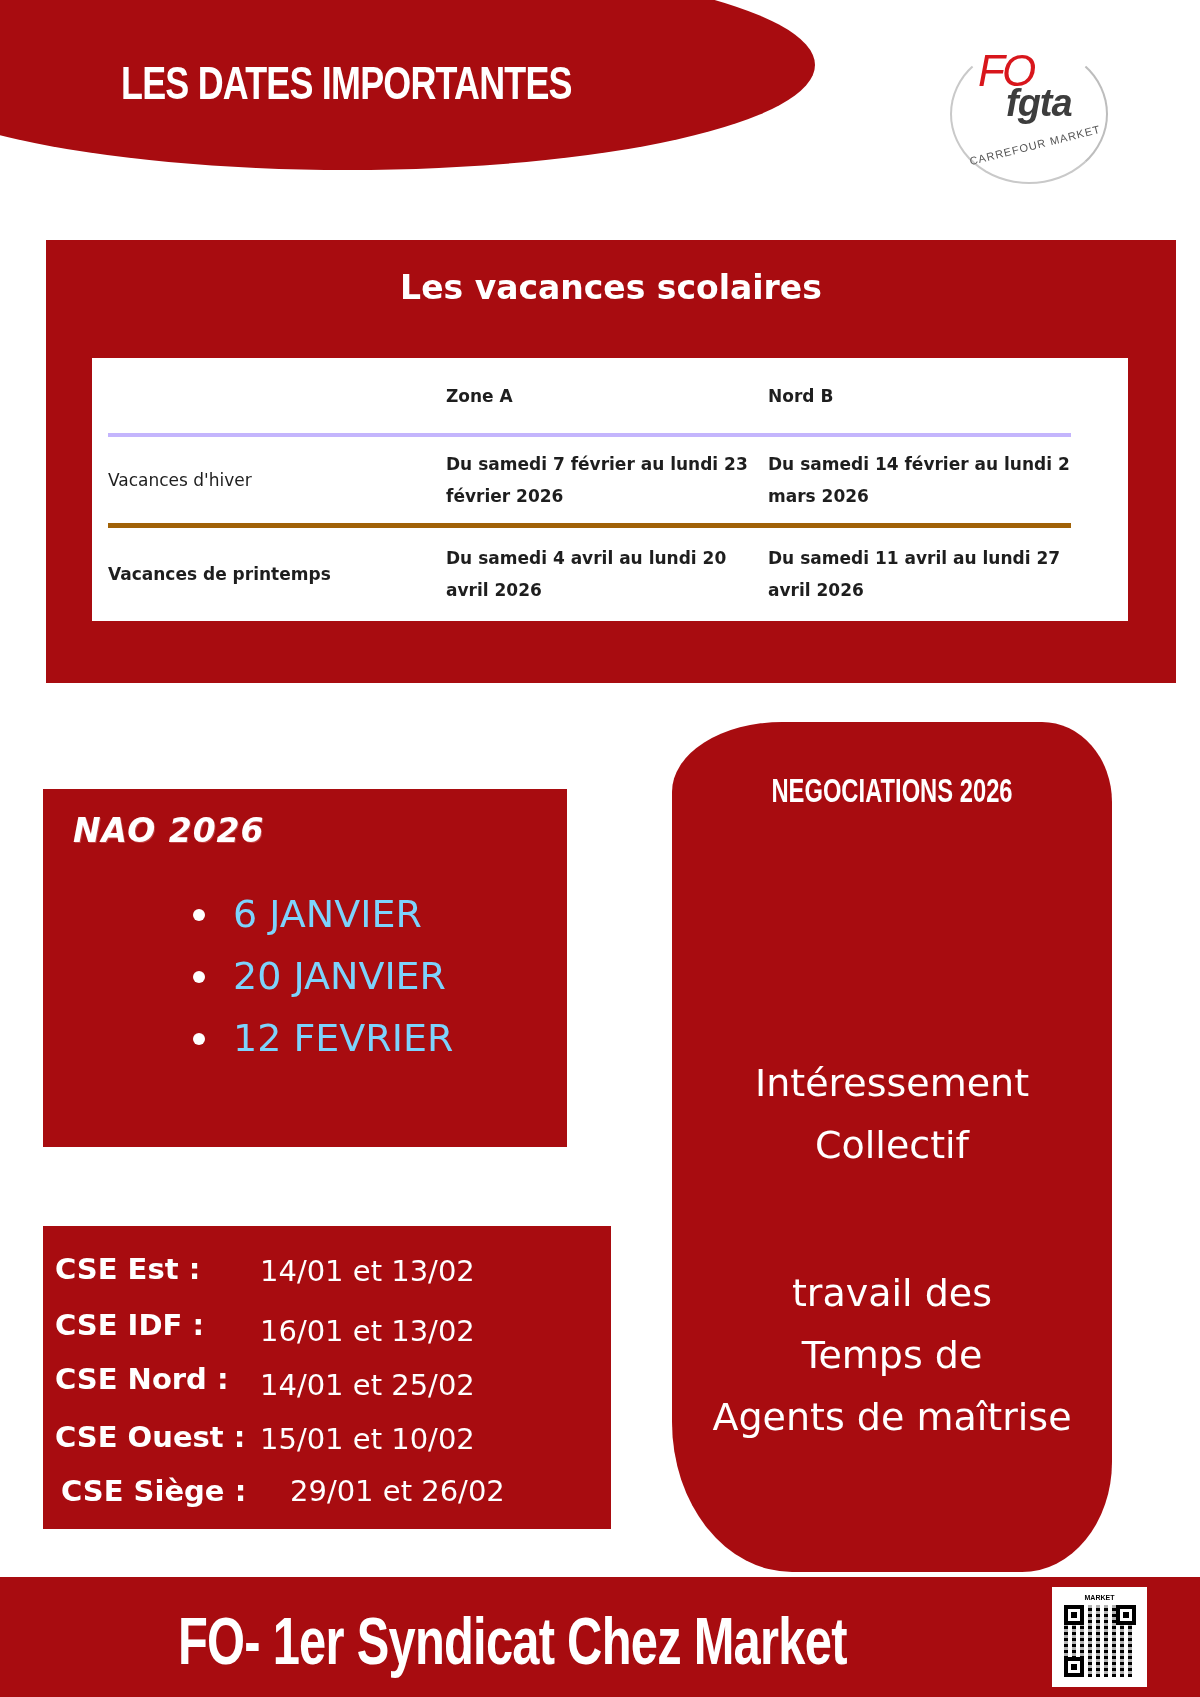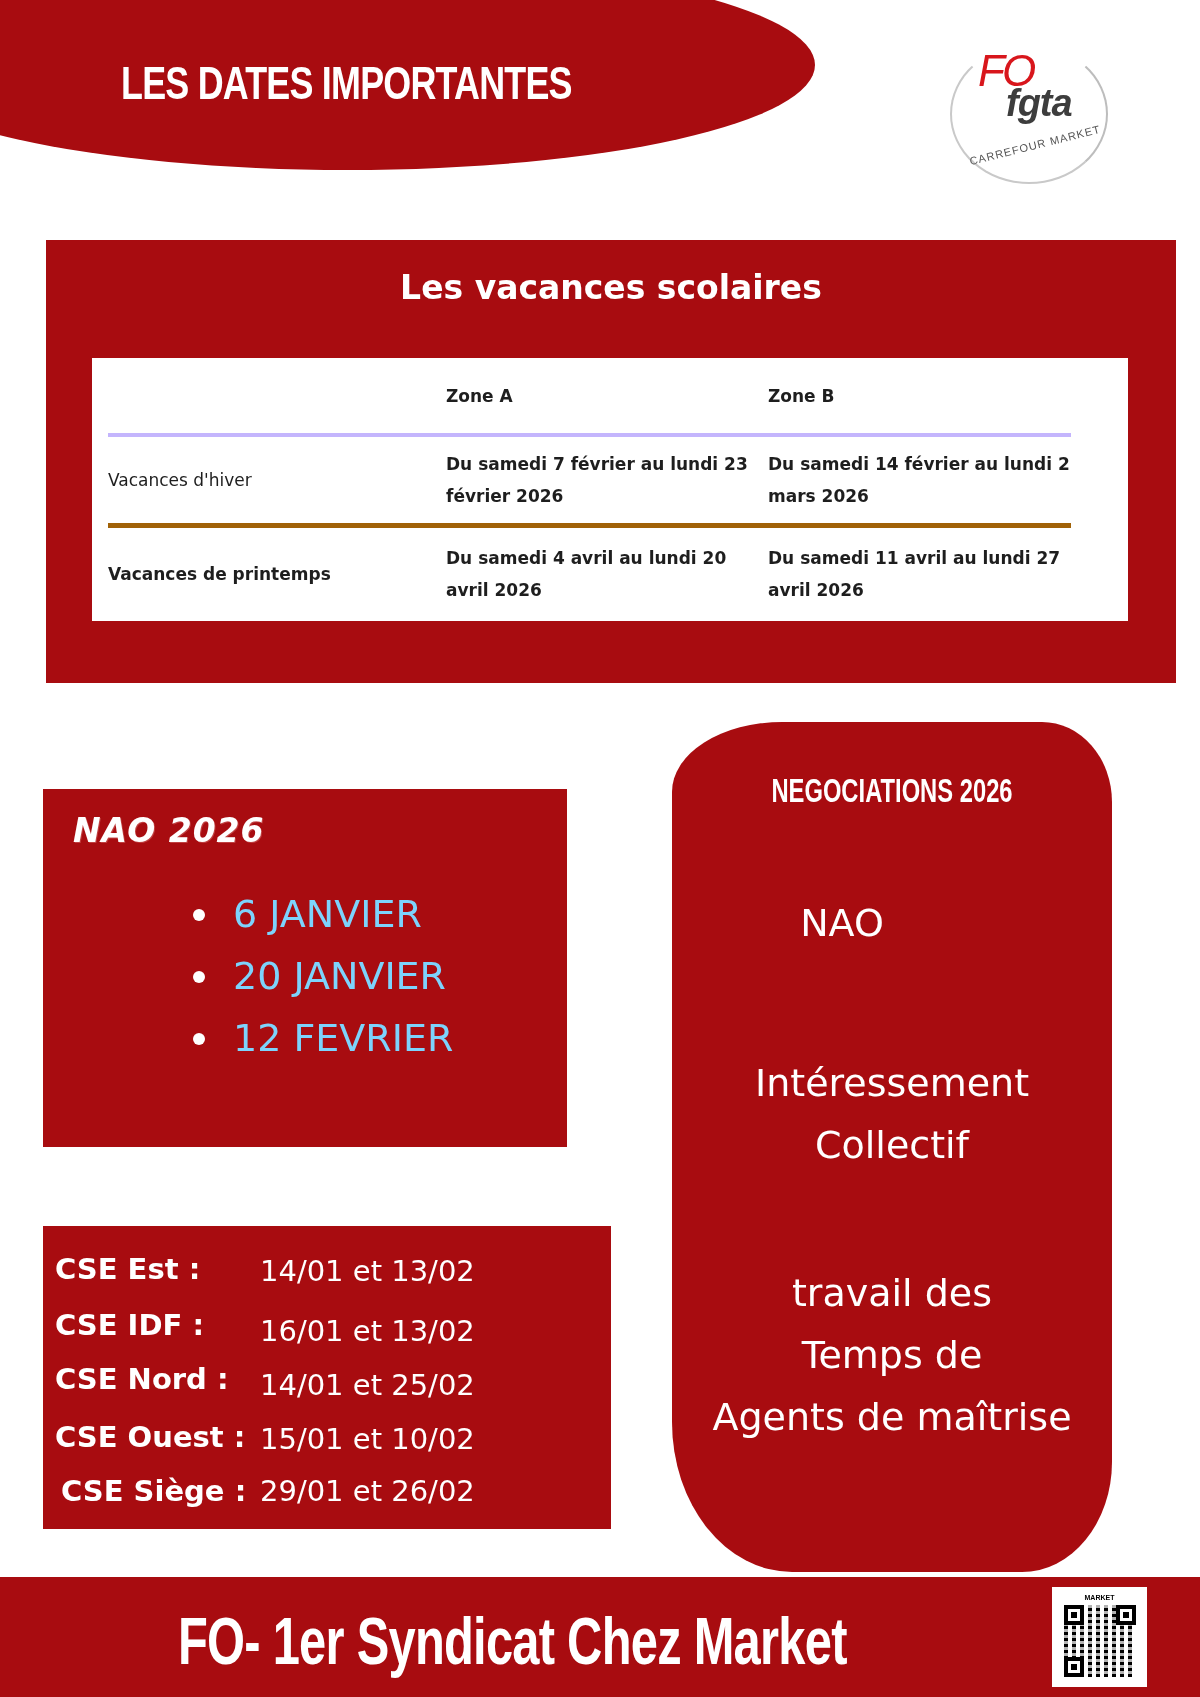--- a/index.html
+++ b/index.html
@@ -80,21 +80,21 @@
   <span class="logo-fgta">fgta</span>
   <div class="logo-sub">CARREFOUR MARKET</div>
 </div>
 
 <section class="vac-box">
   <h2 class="vac-title">Les vacances scolaires</h2>
   <div class="vac-table">
     <div class="vac-row head">
       <div class="vac-c0"></div>
       <div class="vac-c1">Zone A</div>
-      <div class="vac-c2">Zone B</div>
+      <div class="vac-c2">Nord B</div>
     </div>
     <div class="vac-row body">
       <div class="vac-c0">Vacances d'hiver</div>
       <div class="vac-c1">Du samedi 7 février au lundi 23 février 2026</div>
       <div class="vac-c2">Du samedi 14 février au lundi 2 mars 2026</div>
     </div>
     <div class="vac-row body last">
       <div class="vac-c0 bold">Vacances de printemps</div>
       <div class="vac-c1">Du samedi 4 avril au lundi 20 avril 2026</div>
       <div class="vac-c2">Du samedi 11 avril au lundi 27 avril 2026</div>
@@ -106,23 +106,20 @@
   <h3 class="nao-title">NAO 2026</h3>
   <ul class="nao-list">
     <li>6 JANVIER</li>
     <li>20 JANVIER</li>
     <li>12 FEVRIER</li>
   </ul>
 </section>
 
 <section class="neg-box">
   <h3 class="neg-title">NEGOCIATIONS 2026</h3>
-  <div class="neg-item neg-nao">
-    <div>NAO</div>
-  </div>
   <div class="neg-item neg-int">
     <div>Intéressement</div>
     <div>Collectif</div>
   </div>
   <div class="neg-item neg-temps">
     <div>travail des</div>
     <div>Temps de</div>
     <div>Agents de maîtrise</div>
   </div>
 </section>
@@ -139,21 +136,21 @@
   <div class="cse-row" style="top:136px;">
     <span class="cse-label" style="left:12px;">CSE Nord :</span>
     <span class="cse-val" style="top:6px;">14/01 et 25/02</span>
   </div>
   <div class="cse-row" style="top:194px;">
     <span class="cse-label" style="left:12px;">CSE Ouest :</span>
     <span class="cse-val" style="top:2px;">15/01 et 10/02</span>
   </div>
   <div class="cse-row" style="top:248px;">
     <span class="cse-label" style="left:18px;">CSE Siège :</span>
-    <span class="cse-val" style="top:0px;">29/01 et 26/02</span>
+    <span class="cse-val" style="top:0px;margin-left:30px;">29/01 et 26/02</span>
   </div>
 </section>
 
 <footer class="footer">
   <div class="footer-text">FO- 1er Syndicat Chez Market</div>
   <div class="qr">
     <div class="qr-label">MARKET</div>
     <div class="qr-grid">
       <div class="qr-finder" style="left:0;top:0;"></div>
       <div class="qr-finder" style="right:0;top:0;"></div>

